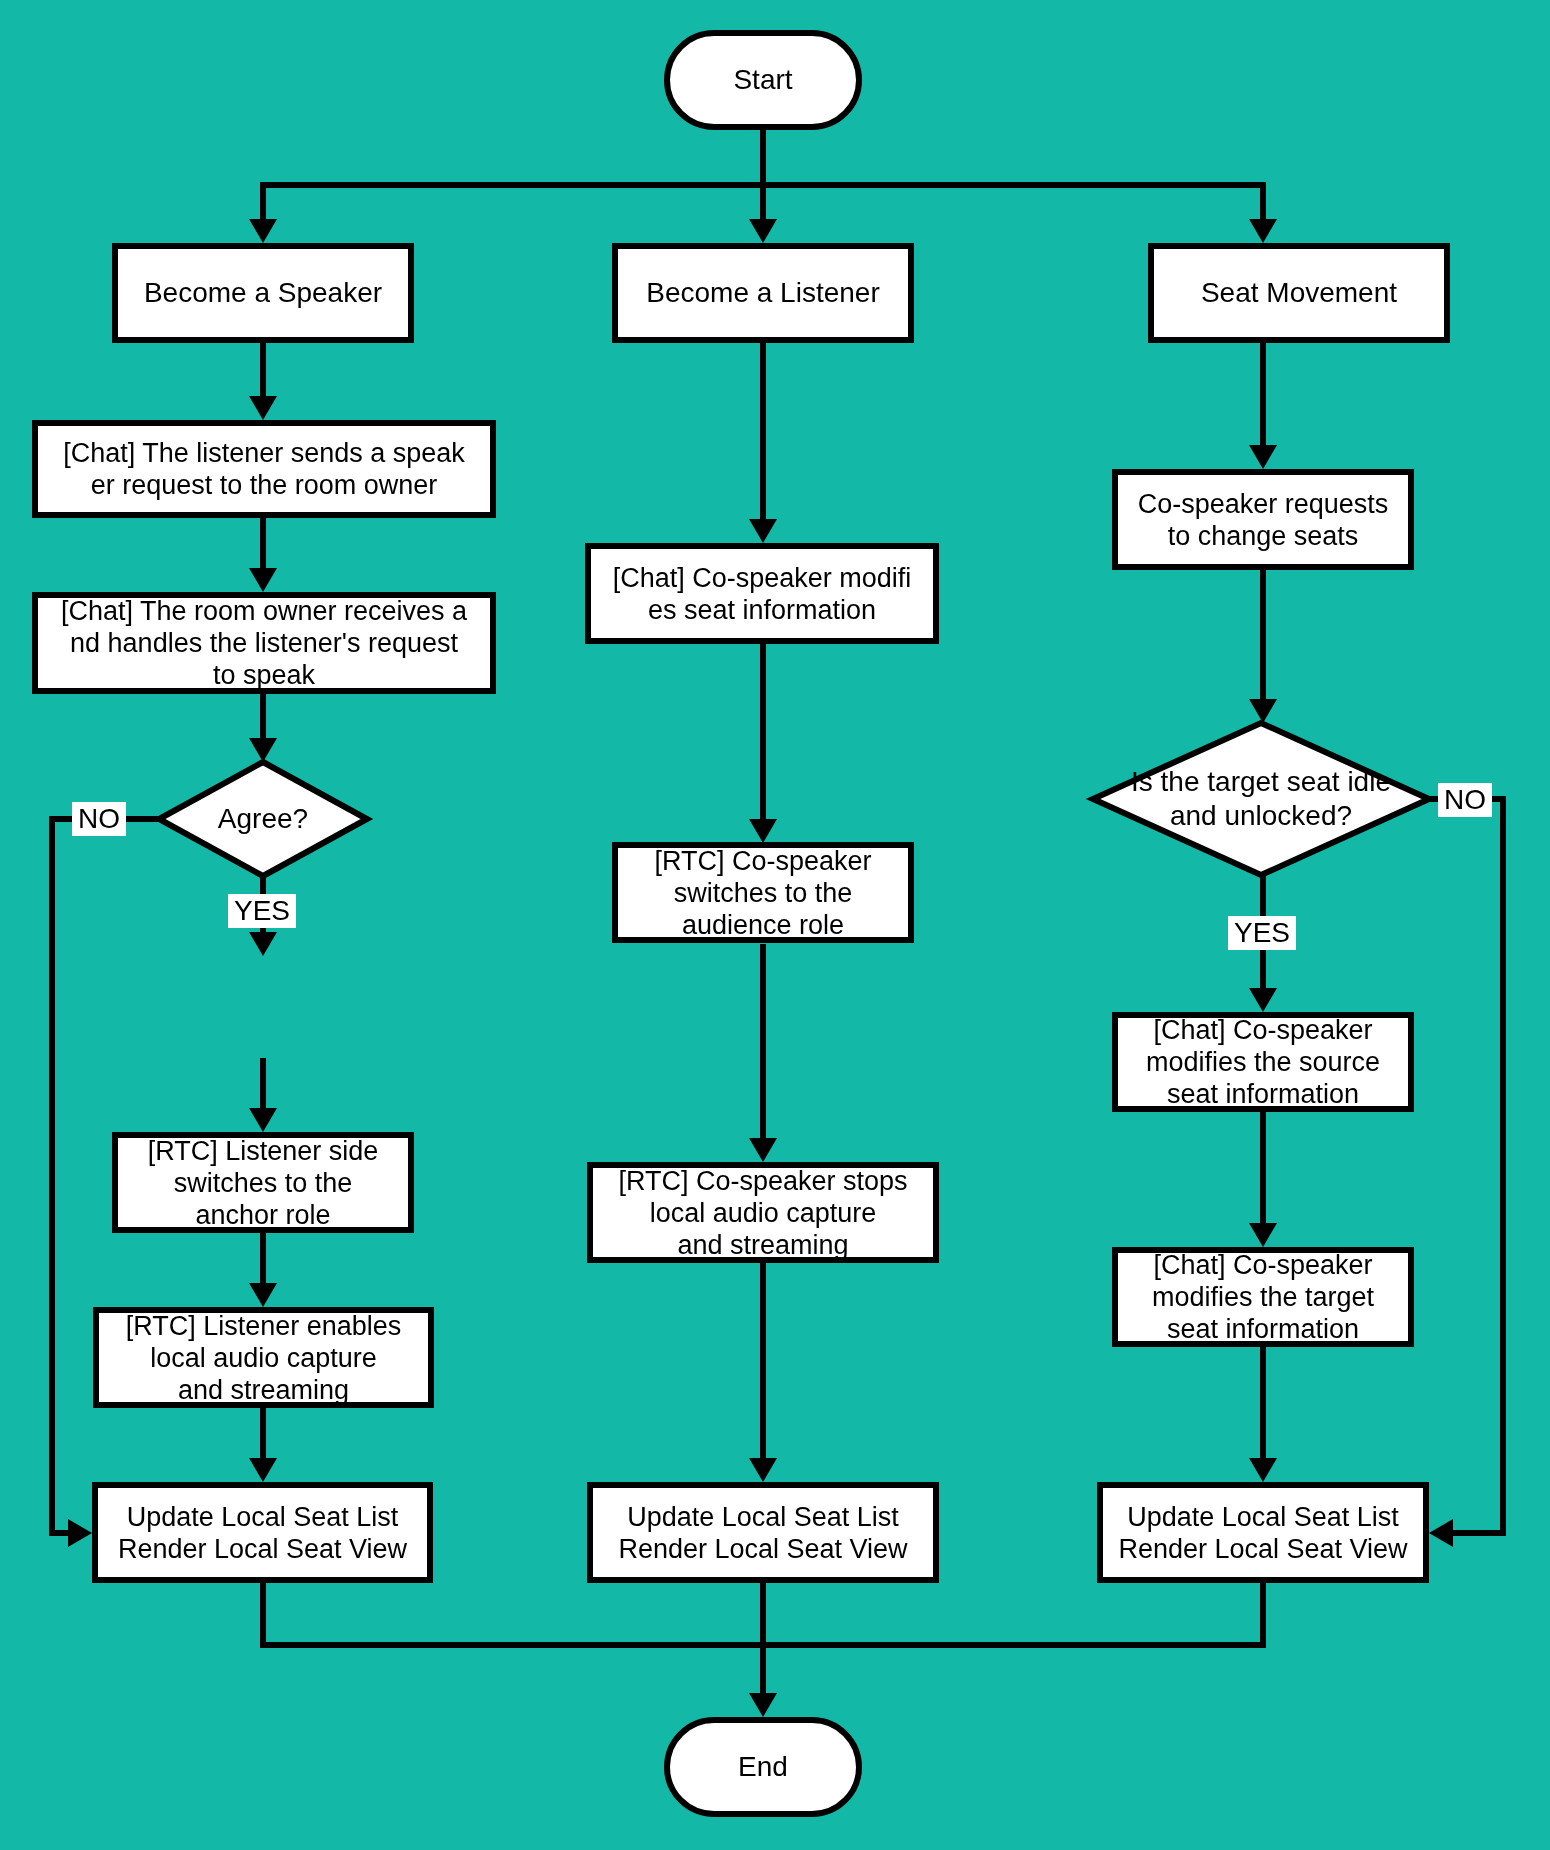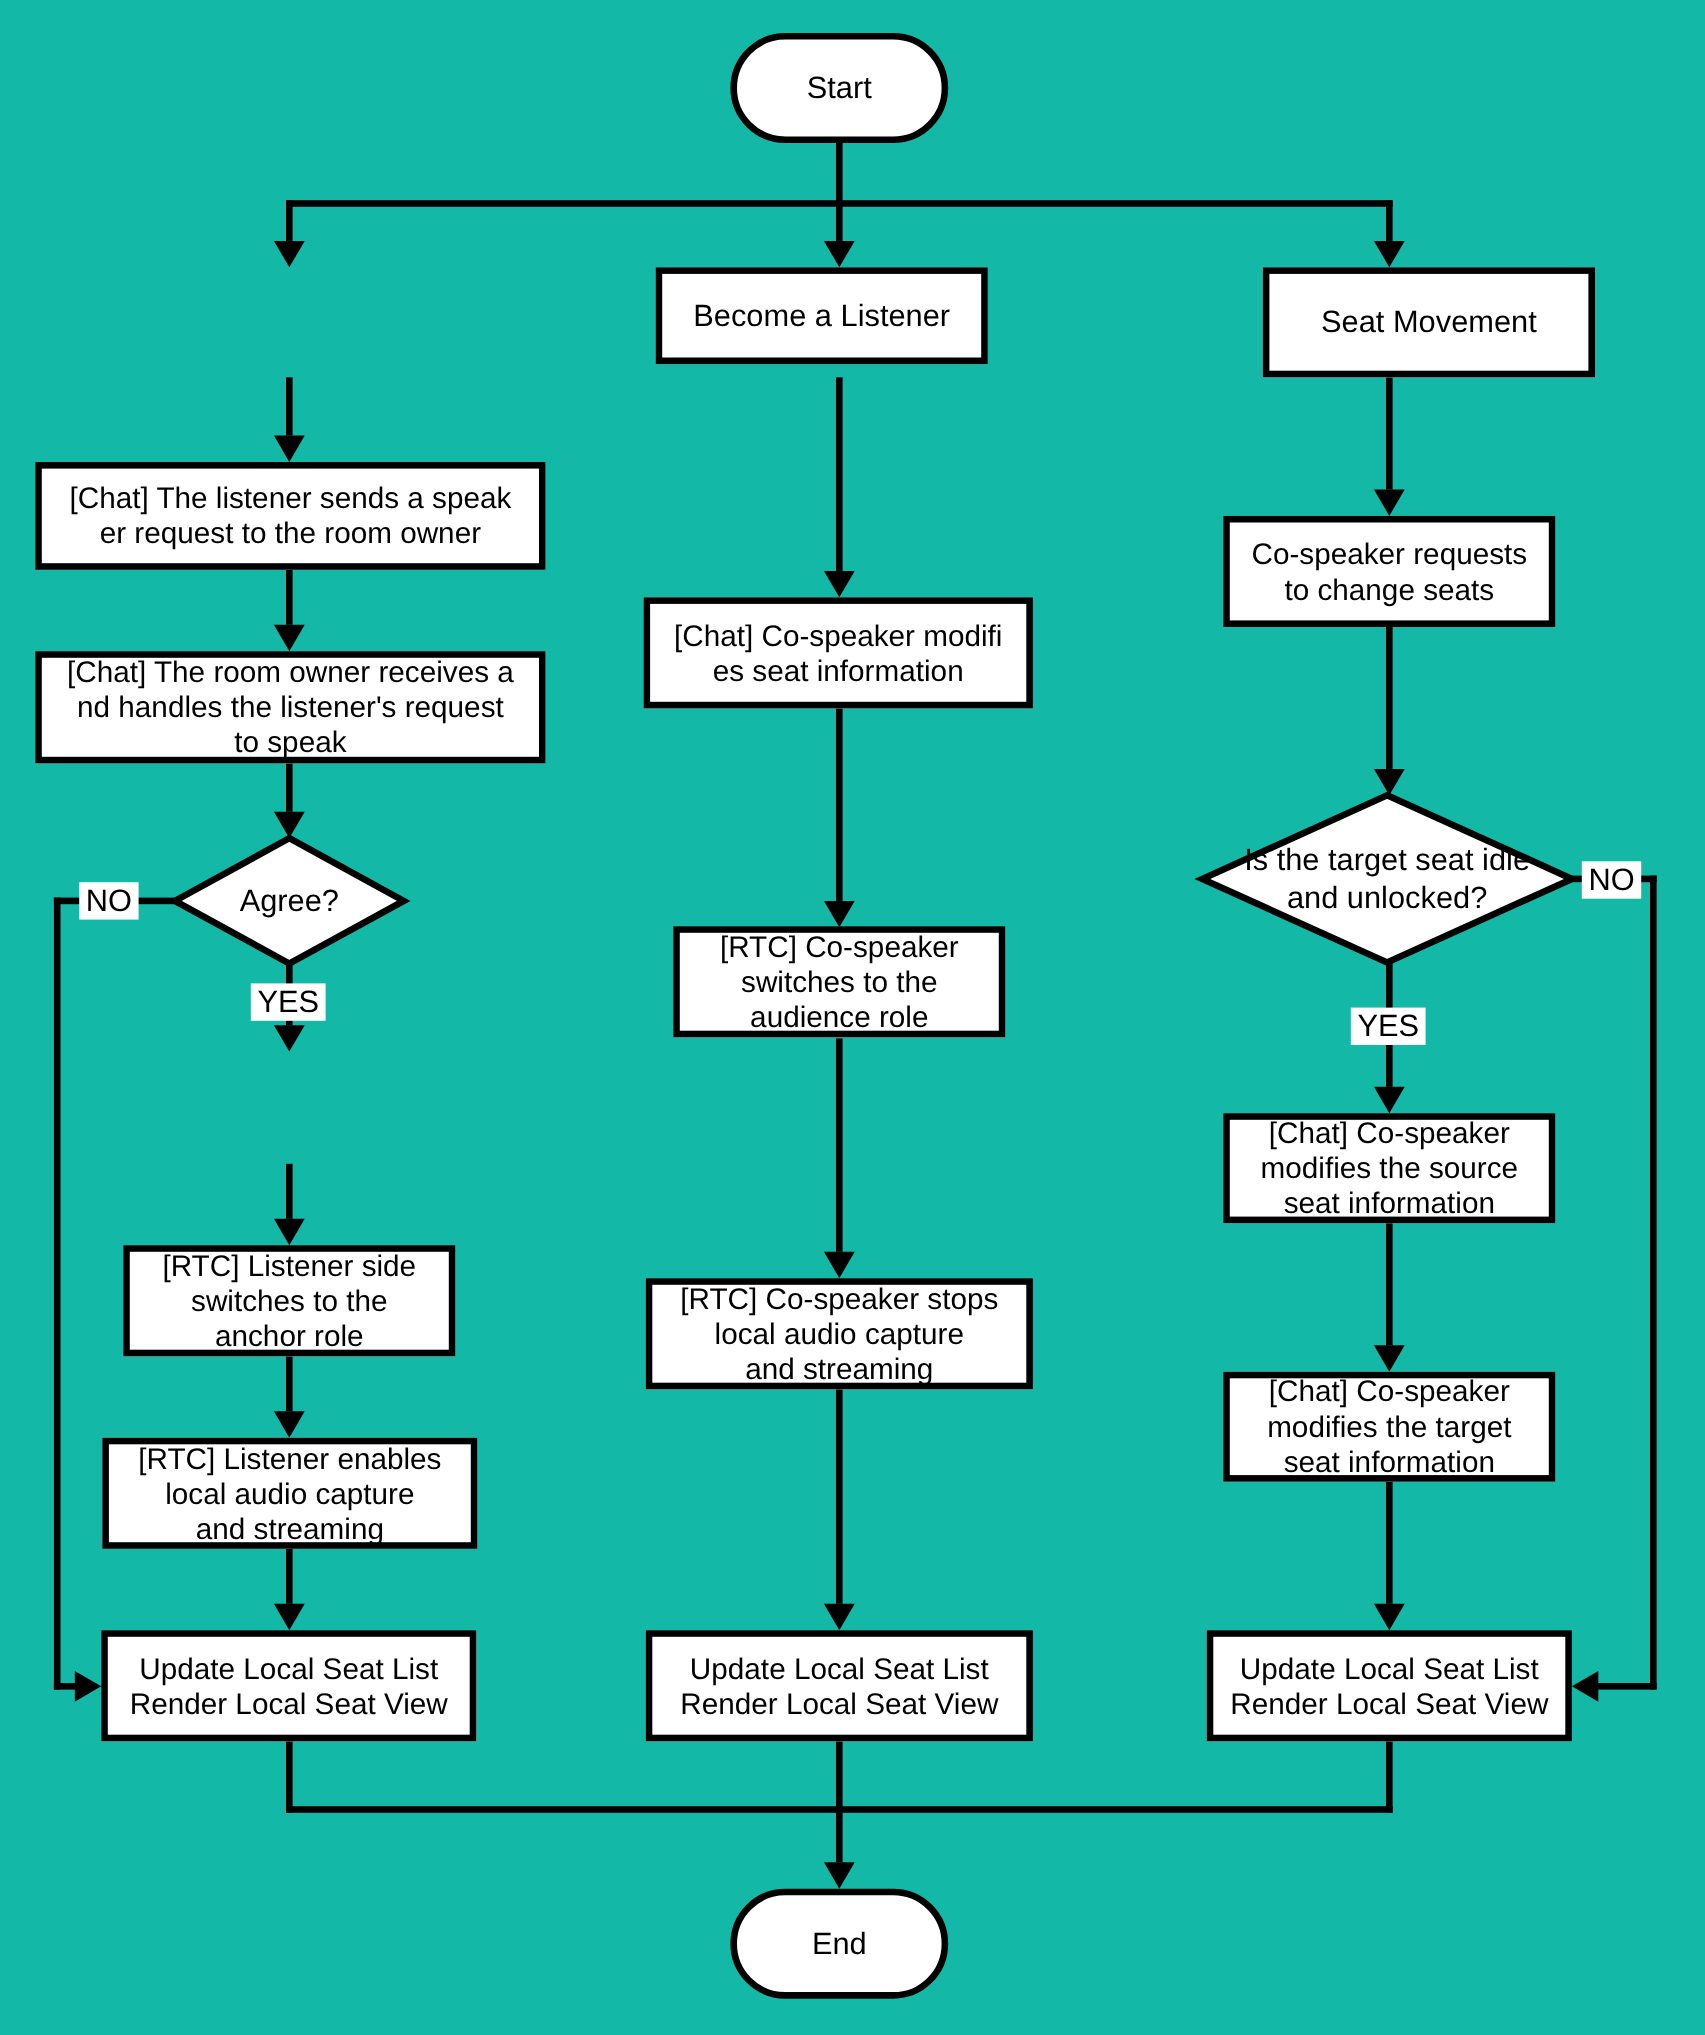--- a/index.html
+++ b/index.html
@@ -31,21 +31,22 @@
   <div class="box stadium" style="left:664px;top:30px;width:198px;height:100px;">Start</div>
 
   <div class="vline" style="left:760px;top:130px;width:6px;height:89px;"></div>
   <div class="hline" style="left:260px;top:182px;width:1006px;height:6px;"></div>
   <div class="vline" style="left:260px;top:182px;width:6px;height:37px;"></div>
   <div class="vline" style="left:1260px;top:182px;width:6px;height:37px;"></div>
   <div class="arrow-down" style="left:249px;top:219px;"></div>
   <div class="arrow-down" style="left:749px;top:219px;"></div>
   <div class="arrow-down" style="left:1249px;top:219px;"></div>
 
-  <div class="box header-box" style="left:596px;top:243px;width:302px;height:88px;">Become a Listener</div>
+  <div class="box header-box" style="left:112px;top:243px;width:302px;height:100px;">Become a Speaker</div>
+  <div class="box header-box" style="left:612px;top:243px;width:302px;height:100px;">Become a Listener</div>
   <div class="box header-box" style="left:1112px;top:243px;width:302px;height:100px;margin-left:36px;">Seat Movement</div>
 
   <div class="vline" style="left:260px;top:343px;width:6px;height:53px;"></div>
   <div class="arrow-down" style="left:249px;top:396px;"></div>
   <div class="box" style="left:32px;top:420px;width:464px;height:98px;">[Chat] The listener sends a speak
 er request to the room owner</div>
 
   <div class="vline" style="left:260px;top:518px;width:6px;height:50px;"></div>
   <div class="arrow-down" style="left:249px;top:568px;"></div>
   <div class="box" style="left:32px;top:592px;width:464px;height:102px;">[Chat] The room owner receives a

